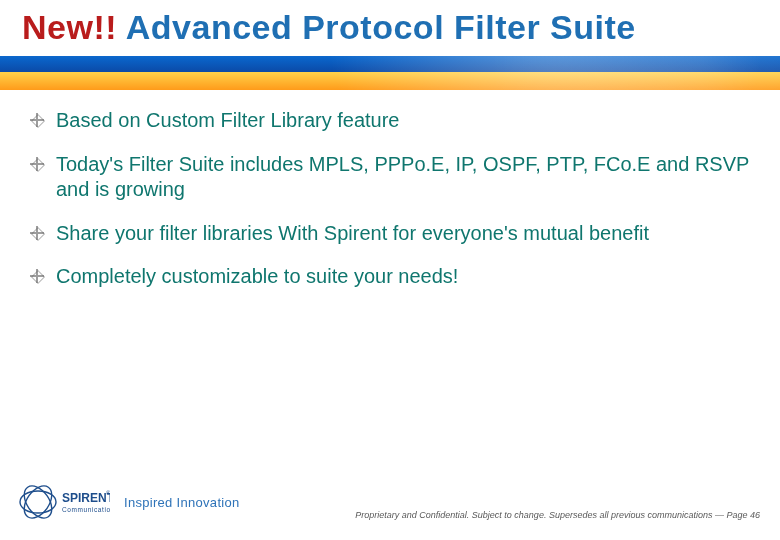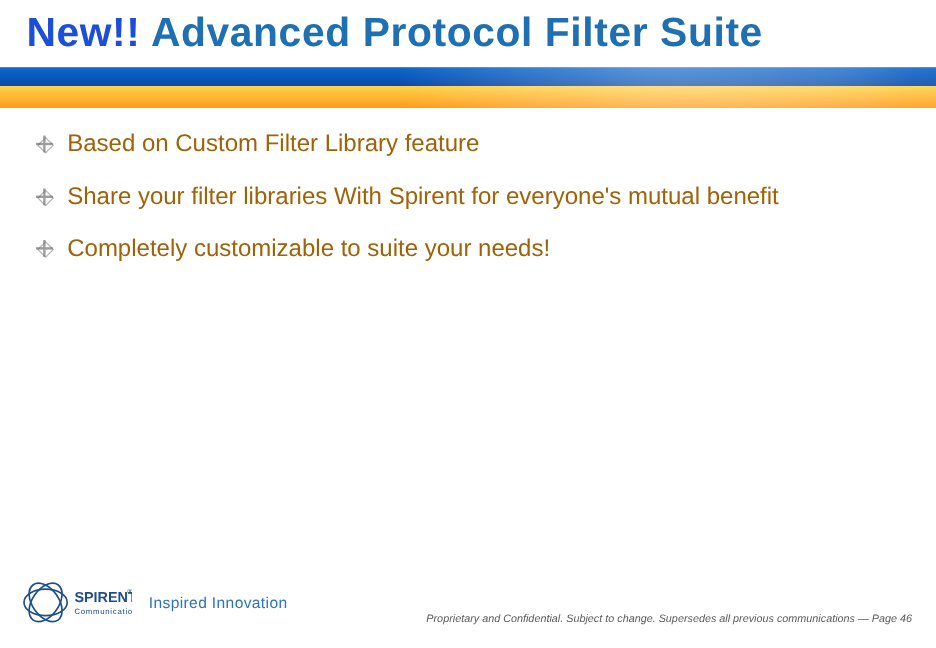--- a/index.html
+++ b/index.html
@@ -30,40 +30,40 @@
     top: 8px; left: 22px; right: 22px;
     z-index: 2;
   }
   .title {
     font-family: "Trebuchet MS", Verdana, Arial, sans-serif;
     font-size: 34px;
     font-weight: bold;
     color: #1f6fb3;
     letter-spacing: 0.5px;
   }
-  .title .new { color: #1d4ed8; }
+  .title .new { color: #b91c1c; }
   .title-bg {
     position: absolute;
     top: 0; left: 0;
     height: 56px;
     width: 100%;
     background: #ffffff;
     z-index: 1;
   }
   .content {
     padding: 18px 30px 0 30px;
   }
   ul.bullets { list-style: none; }
   ul.bullets > li {
     position: relative;
     padding-left: 26px;
     margin-bottom: 18px;
     font-size: 20px;
     line-height: 1.28;
-    color: #a16207;
+    color: #0f766e;
   }
   ul.bullets > li::before {
     content: "";
     position: absolute;
     left: 0; top: 5px;
     width: 14px; height: 14px;
     background:
       linear-gradient(#6a6a6a,#6a6a6a) center/100% 2px no-repeat,
       linear-gradient(#6a6a6a,#6a6a6a) center/2px 100% no-repeat;
     transform: rotate(0deg);
@@ -114,20 +114,21 @@
     </h1>
   </div>
 
   <div class="header-band">
     <div class="header-overlay"></div>
   </div>
 
   <div class="content">
     <ul class="bullets">
       <li><span>Based on Custom Filter Library feature</span></li>
+      <li><span>Today's Filter Suite includes MPLS, PPPo.E, IP, OSPF, PTP, FCo.E and RSVP and is growing</span></li>
       <li><span>Share your filter libraries With Spirent for everyone's mutual benefit</span></li>
       <li><span>Completely customizable to suite your needs!</span></li>
     </ul>
   </div>
 
   <div class="footer">
     <div class="logo">
       <svg width="92" height="40" viewBox="0 0 92 40">
         <ellipse cx="20" cy="20" rx="18" ry="11" fill="none" stroke="#1e4e8c" stroke-width="1.4"></ellipse>
         <ellipse cx="20" cy="20" rx="18" ry="11" fill="none" stroke="#1e4e8c" stroke-width="1.4" transform="rotate(55 20 20)"></ellipse>

